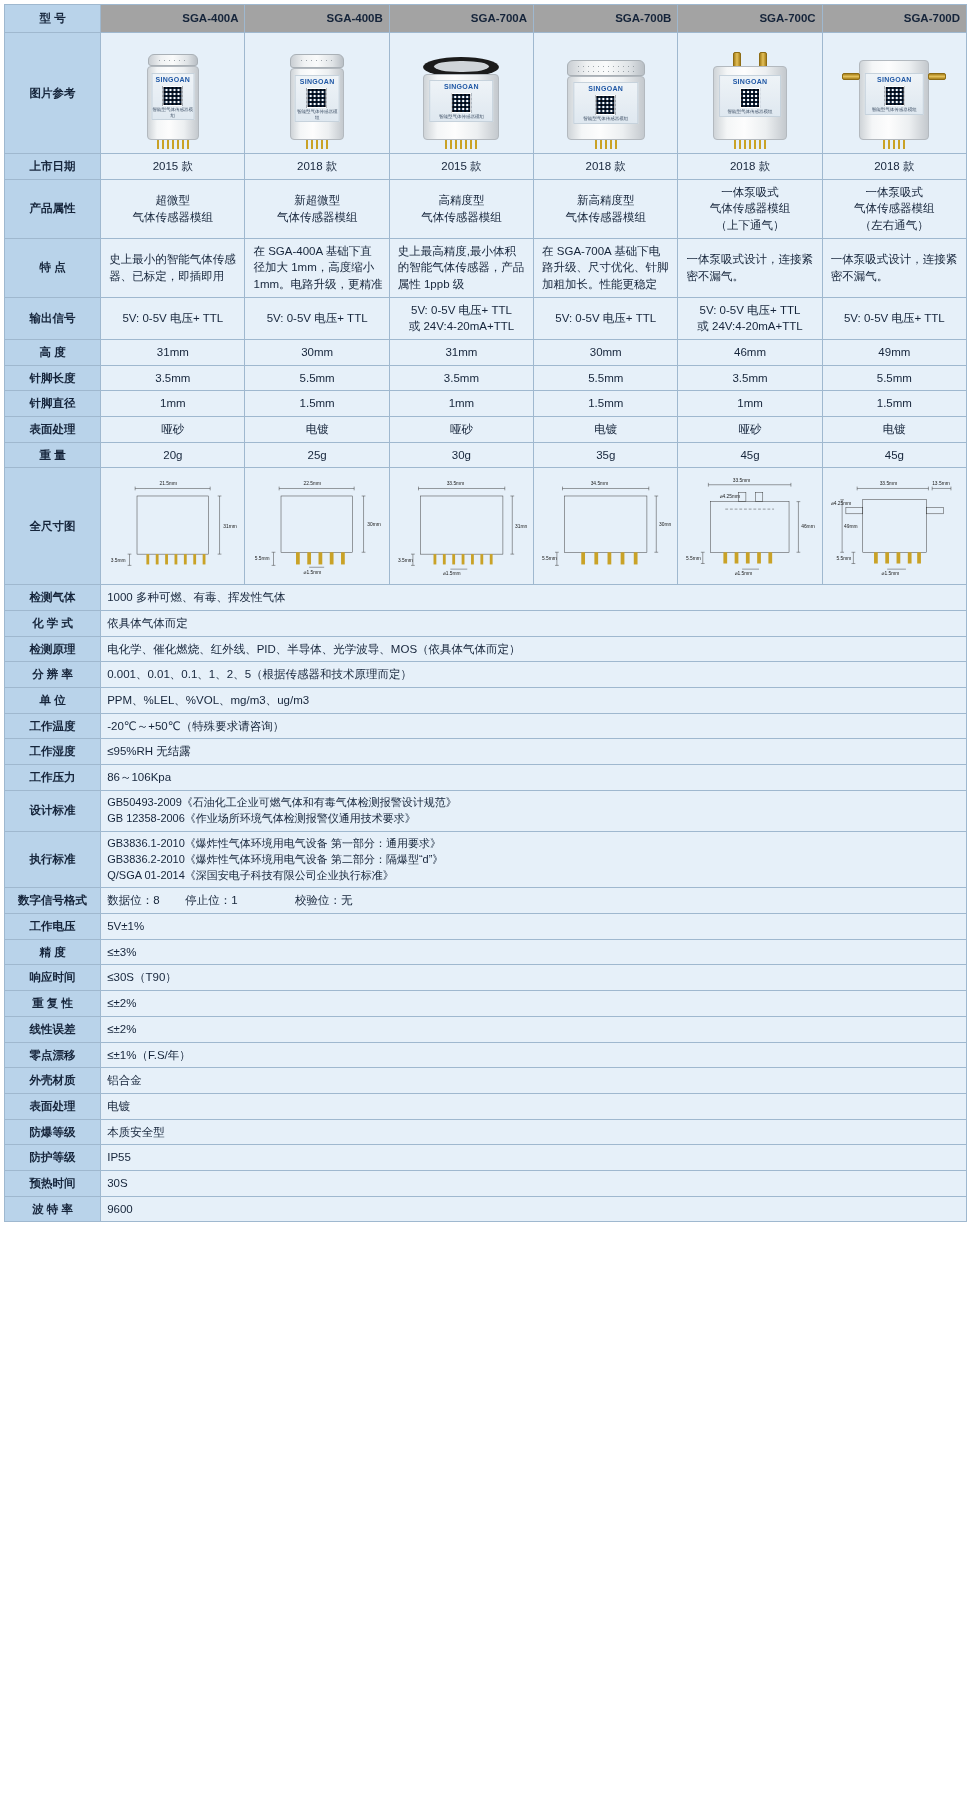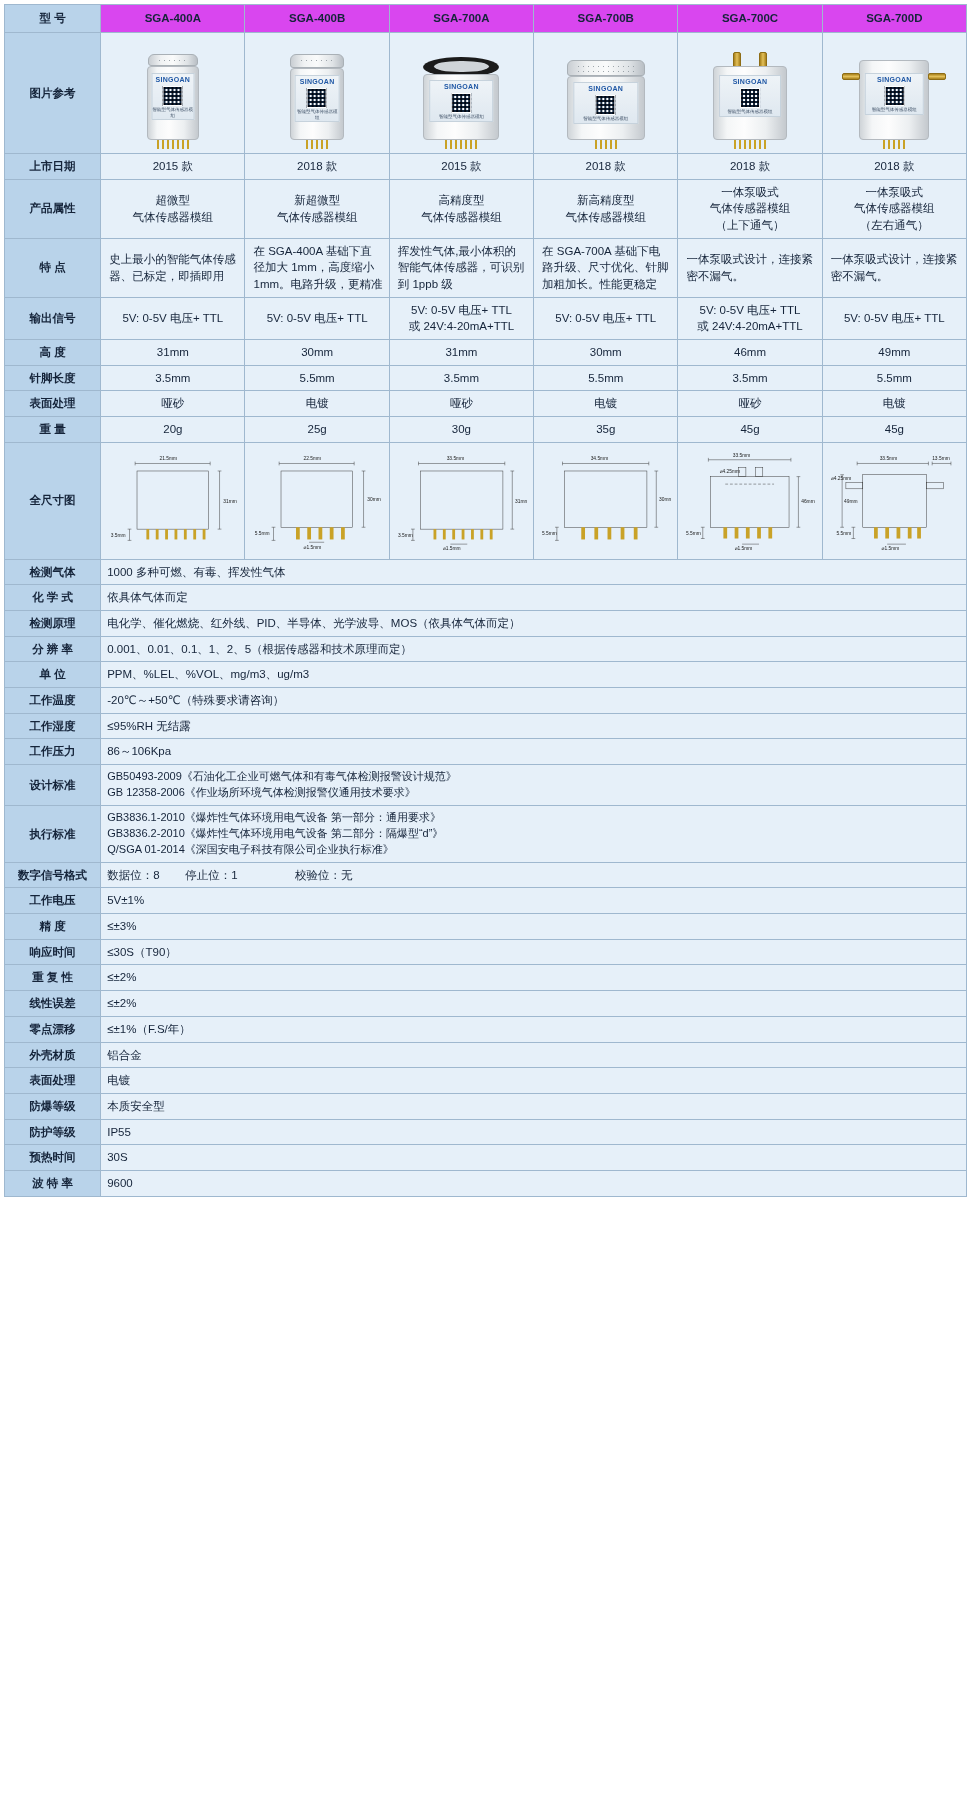--- a/index.html
+++ b/index.html
@@ -38,22 +38,22 @@
   }
   .valcell {
     background: #e6f0f9;
     text-align: center;
   }
   .valcell.left {
     text-align: left;
     padding-left: 8px;
   }
   .headcell {
-    background: #d946ef;
-    text-align: center;
+    background: #a3a3a3;
+    text-align: right;
     font-weight: bold;
     font-size: 12.5px;
     color: #0f2338;
     height: 28px;
   }
   .wide {
     background: #e6f0f9;
     text-align: left;
     padding-left: 8px;
   }
@@ -359,21 +359,21 @@
 （上下通气）</td>
         <td class="valcell" style="white-space:pre-line">一体泵吸式
 气体传感器模组
 （左右通气）</td>
       </tr>
 
       <tr>
         <td class="labelcell">特  点</td>
         <td class="valcell left">史上最小的智能气体传感器、已标定，即插即用</td>
         <td class="valcell left">在 SGA-400A 基础下直径加大 1mm，高度缩小 1mm。电路升级，更精准</td>
-        <td class="valcell left">挥发性气体,最小体积的智能气体传感器，可识别到 1ppb 级</td>
+        <td class="valcell left">史上最高精度,最小体积的智能气体传感器，产品属性 1ppb 级</td>
         <td class="valcell left">在 SGA-700A 基础下电路升级、尺寸优化、针脚加粗加长。性能更稳定</td>
         <td class="valcell left">一体泵吸式设计，连接紧密不漏气。</td>
         <td class="valcell left">一体泵吸式设计，连接紧密不漏气。</td>
       </tr>
 
       <tr>
         <td class="labelcell">输出信号</td>
         <td class="valcell" style="white-space:pre-line">5V: 0-5V 电压+ TTL</td>
         <td class="valcell" style="white-space:pre-line">5V: 0-5V 电压+ TTL</td>
         <td class="valcell" style="white-space:pre-line">5V: 0-5V 电压+ TTL
@@ -399,20 +399,29 @@
       <tr>
         <td class="labelcell">针脚长度</td>
         <td class="valcell">3.5mm</td>
         <td class="valcell">5.5mm</td>
         <td class="valcell">3.5mm</td>
         <td class="valcell">5.5mm</td>
         <td class="valcell">3.5mm</td>
         <td class="valcell">5.5mm</td>
       </tr>
 
+      <tr>
+        <td class="labelcell">针脚直径</td>
+        <td class="valcell">1mm</td>
+        <td class="valcell">1.5mm</td>
+        <td class="valcell">1mm</td>
+        <td class="valcell">1.5mm</td>
+        <td class="valcell">1mm</td>
+        <td class="valcell">1.5mm</td>
+      </tr>
 
       <tr>
         <td class="labelcell">表面处理</td>
         <td class="valcell">哑砂</td>
         <td class="valcell">电镀</td>
         <td class="valcell">哑砂</td>
         <td class="valcell">电镀</td>
         <td class="valcell">哑砂</td>
         <td class="valcell">电镀</td>
       </tr>

